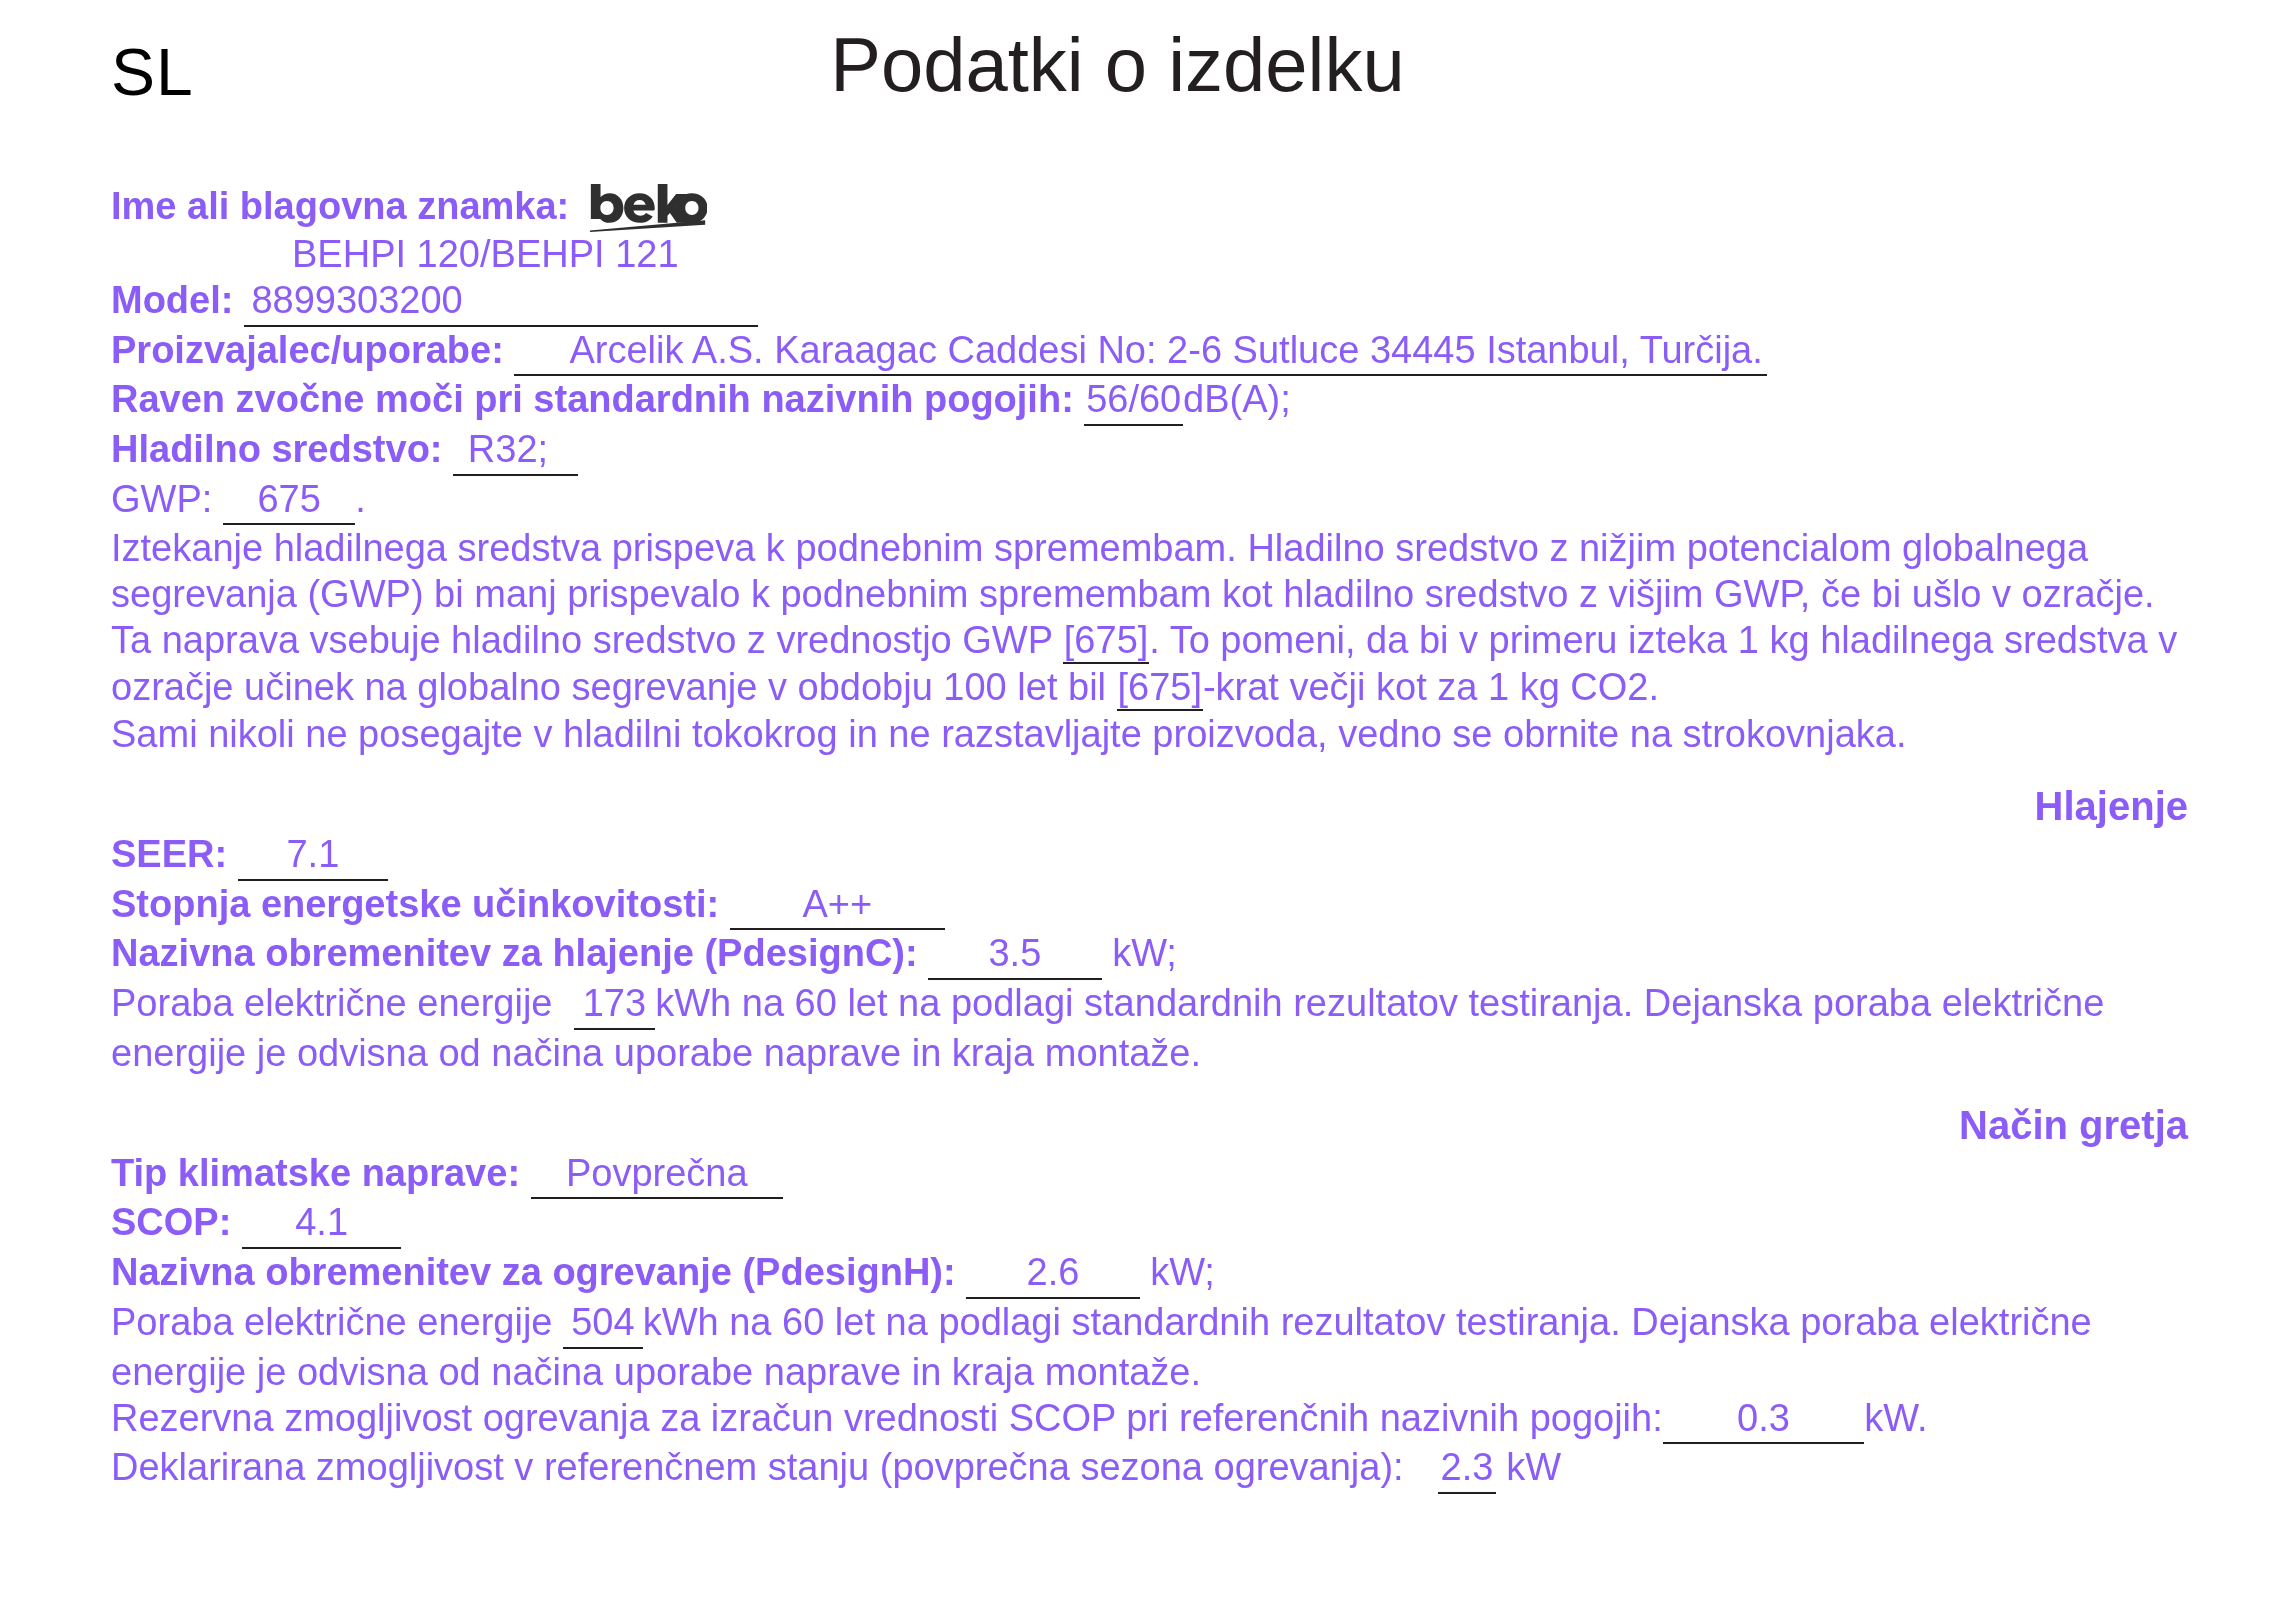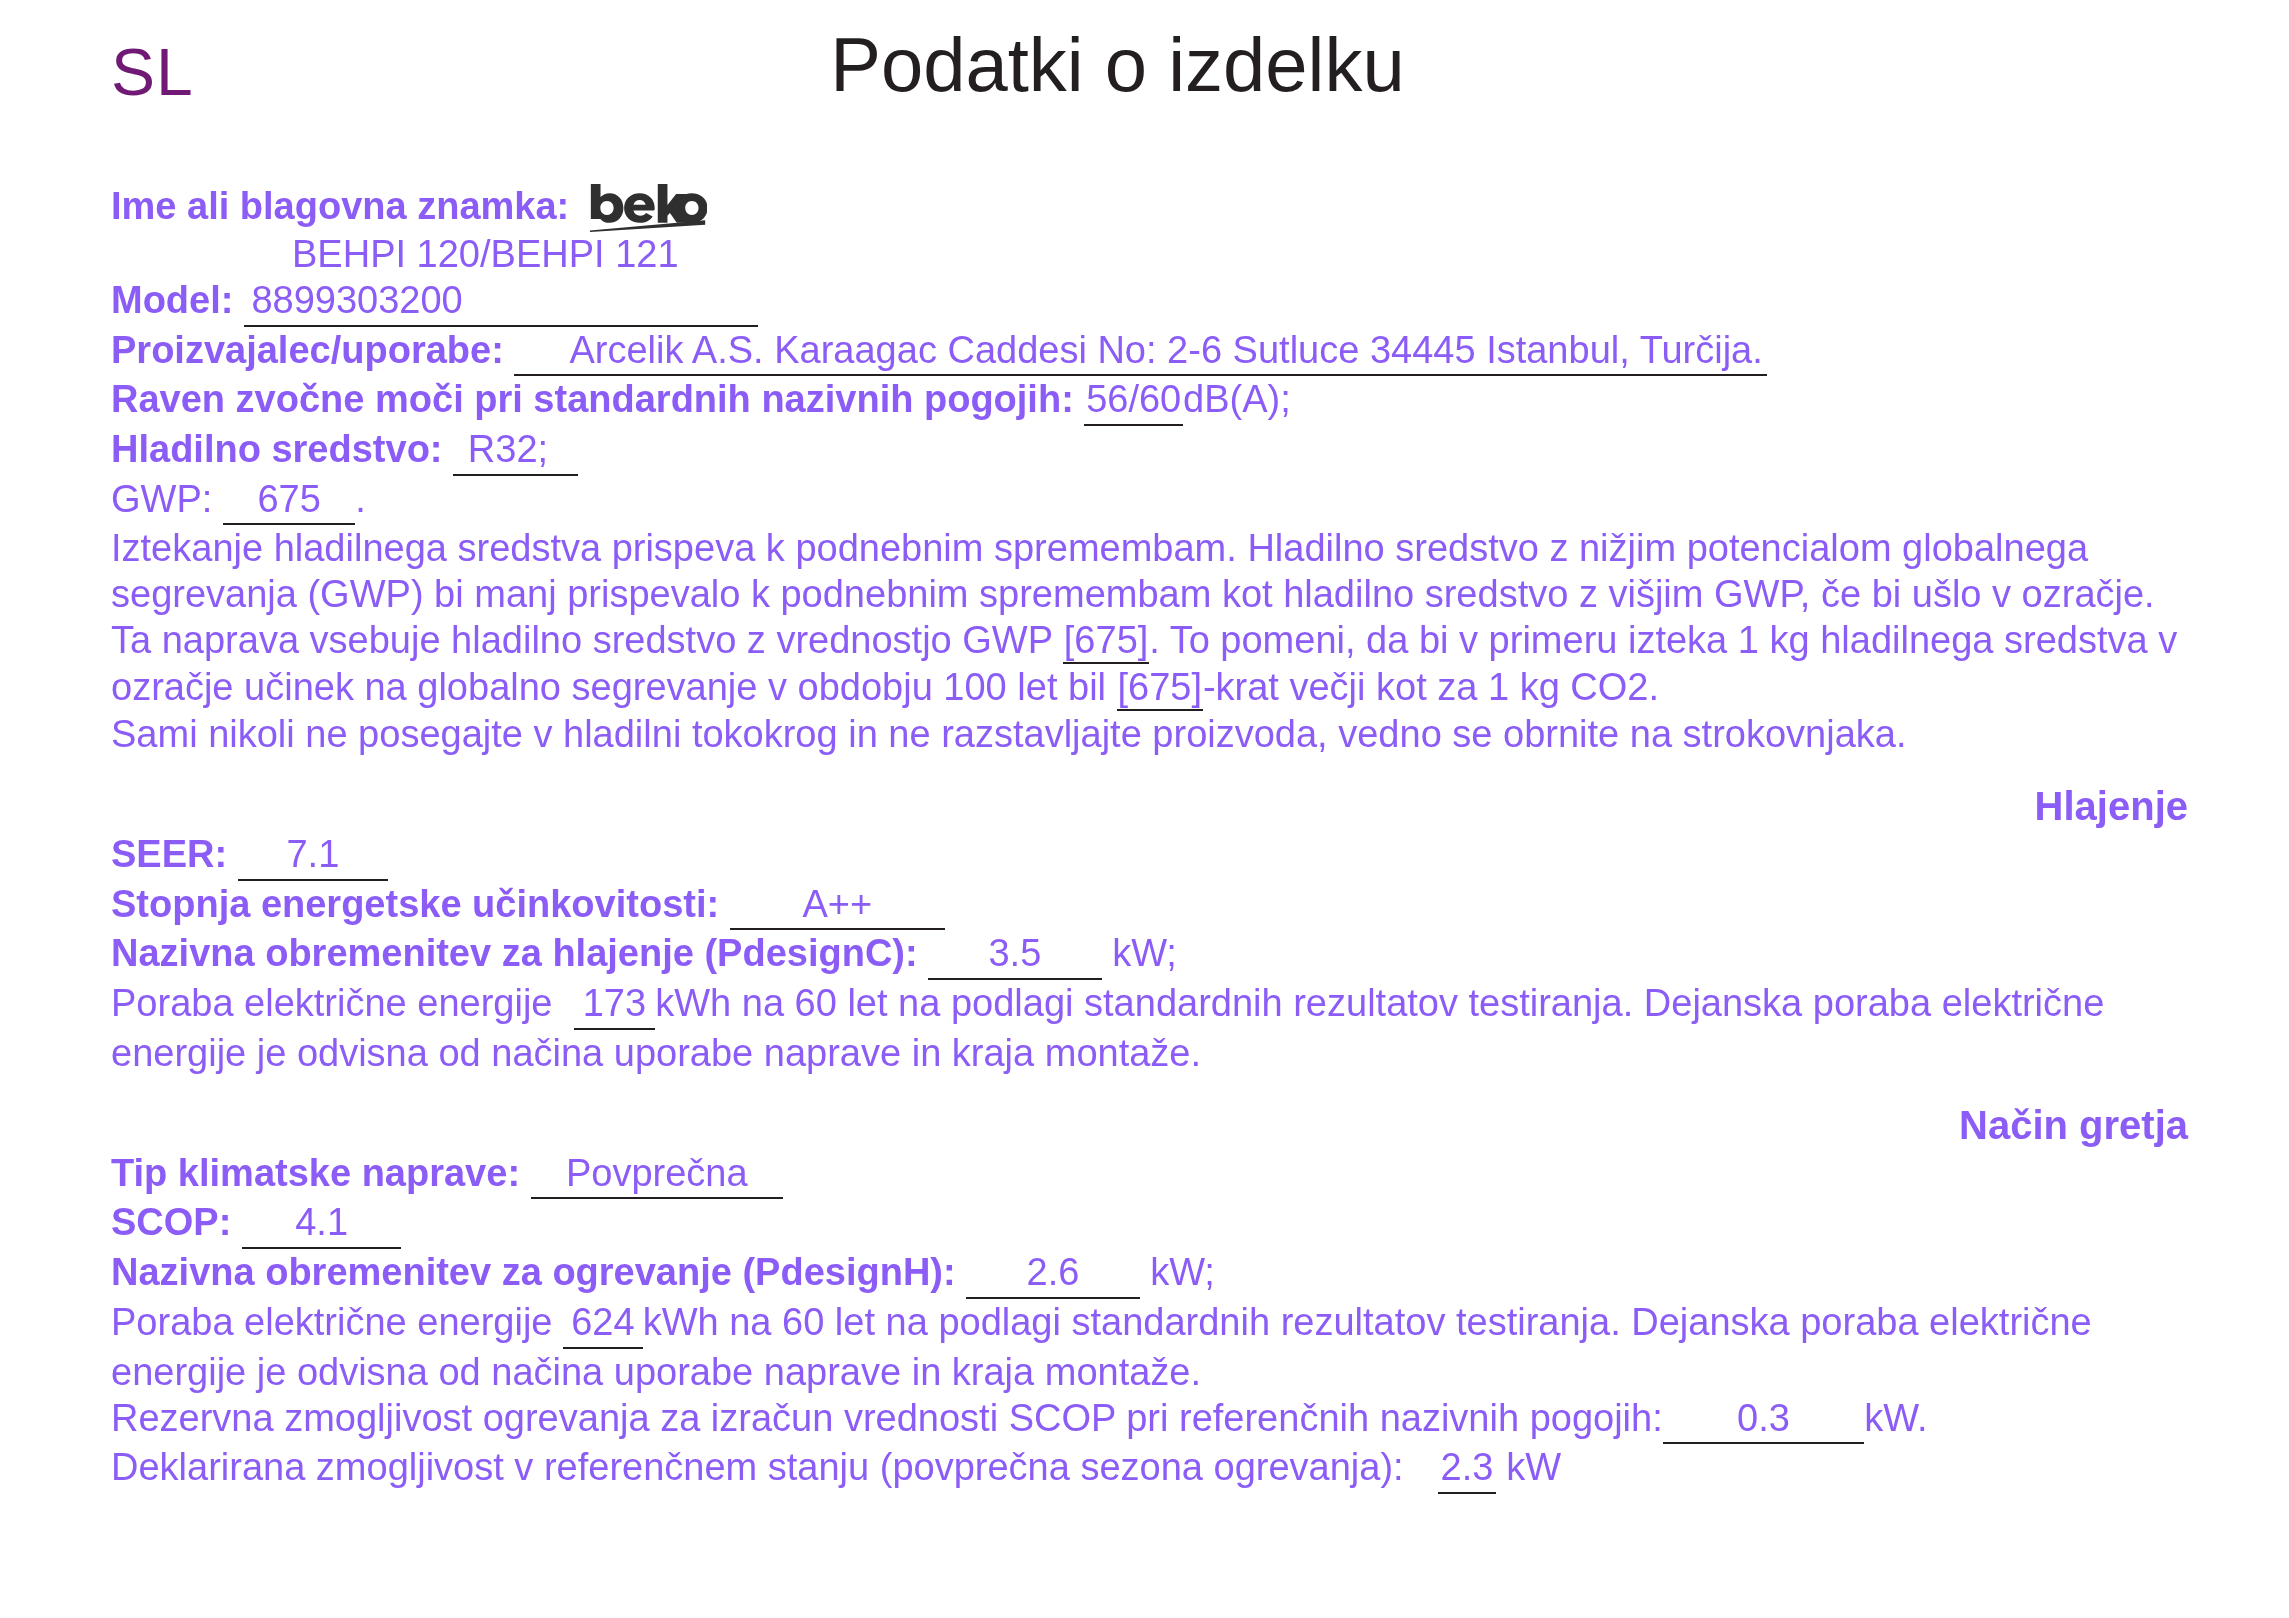--- a/index.html
+++ b/index.html
@@ -30,21 +30,21 @@
     height: 157px;
   }
   .lang-code {
     position: absolute;
     left: 111px;
     top: 39px;
     font-size: 66px;
     font-weight: 400;
     letter-spacing: 0.9px;
     line-height: 1;
-    color: #701a75;
+    color: #000000;
   }
   .doc-title {
     position: absolute;
     left: 0;
     right: 0;
     top: 27px;
     text-align: center;
     font-size: 76px;
     font-weight: 400;
     line-height: 1;
@@ -238,21 +238,21 @@
       <span class="val w-scop">4.1</span>
     </span>
 
 
     <span class="row">
       <span class="lbl">Nazivna obremenitev za ogrevanje (PdesignH):</span>
       <span class="val w-pdesh">2.6</span>
       <span class="val-plain">kW;</span>
     </span>
 
-    <span class="para"><span>Poraba električne energije</span> <span class="val w-consh">624</span><span>kWh na 60 let na podlagi standardnih rezultatov testiranja. Dejanska poraba električne energije je odvisna od načina uporabe naprave in kraja montaže.</span></span>
+    <span class="para"><span>Poraba električne energije</span> <span class="val w-consh">504</span><span>kWh na 60 let na podlagi standardnih rezultatov testiranja. Dejanska poraba električne energije je odvisna od načina uporabe naprave in kraja montaže.</span></span>
 
     <span class="row">
       <span>Rezervna zmogljivost ogrevanja za izračun vrednosti SCOP pri referenčnih nazivnih pogojih:</span><span class="val w-backup">0.3</span><span class="val-plain">kW.</span>
     </span>
 
     <span class="row">
       <span>Deklarirana zmogljivost v referenčnem stanju (povprečna sezona ogrevanja):</span> <span class="val w-decl">2.3</span> <span class="val-plain">kW</span>
     </span>
 
   </div>

